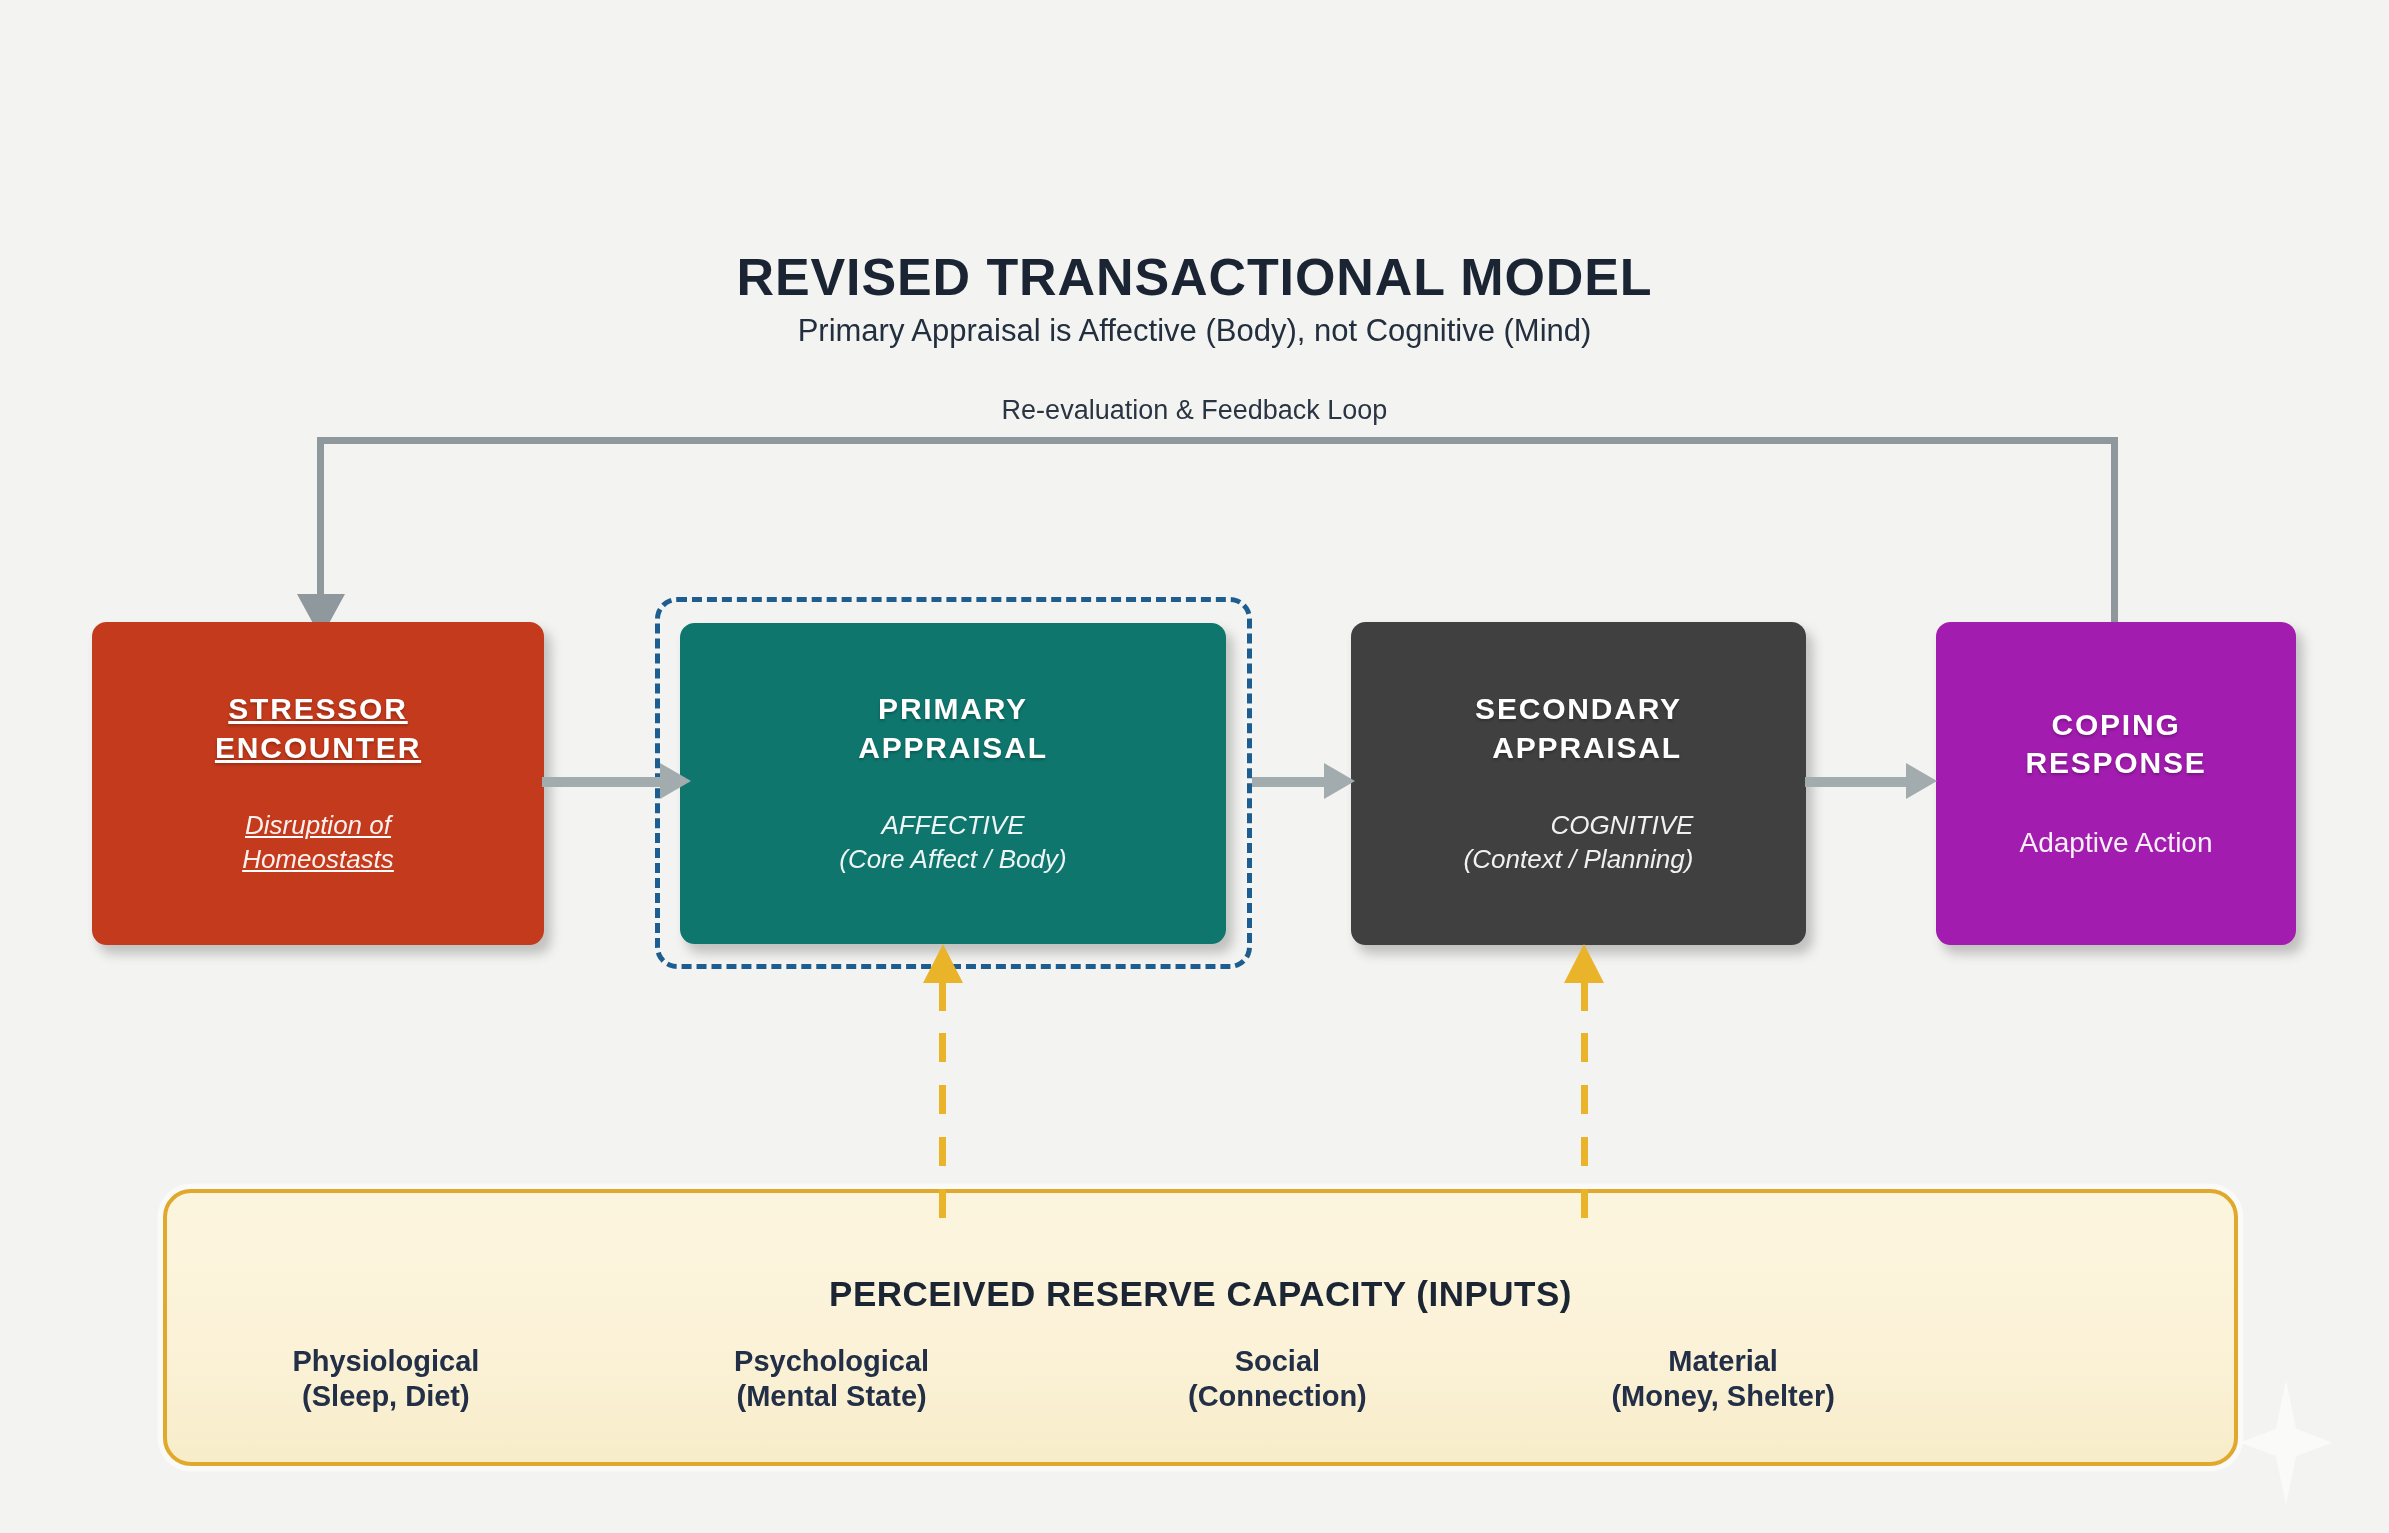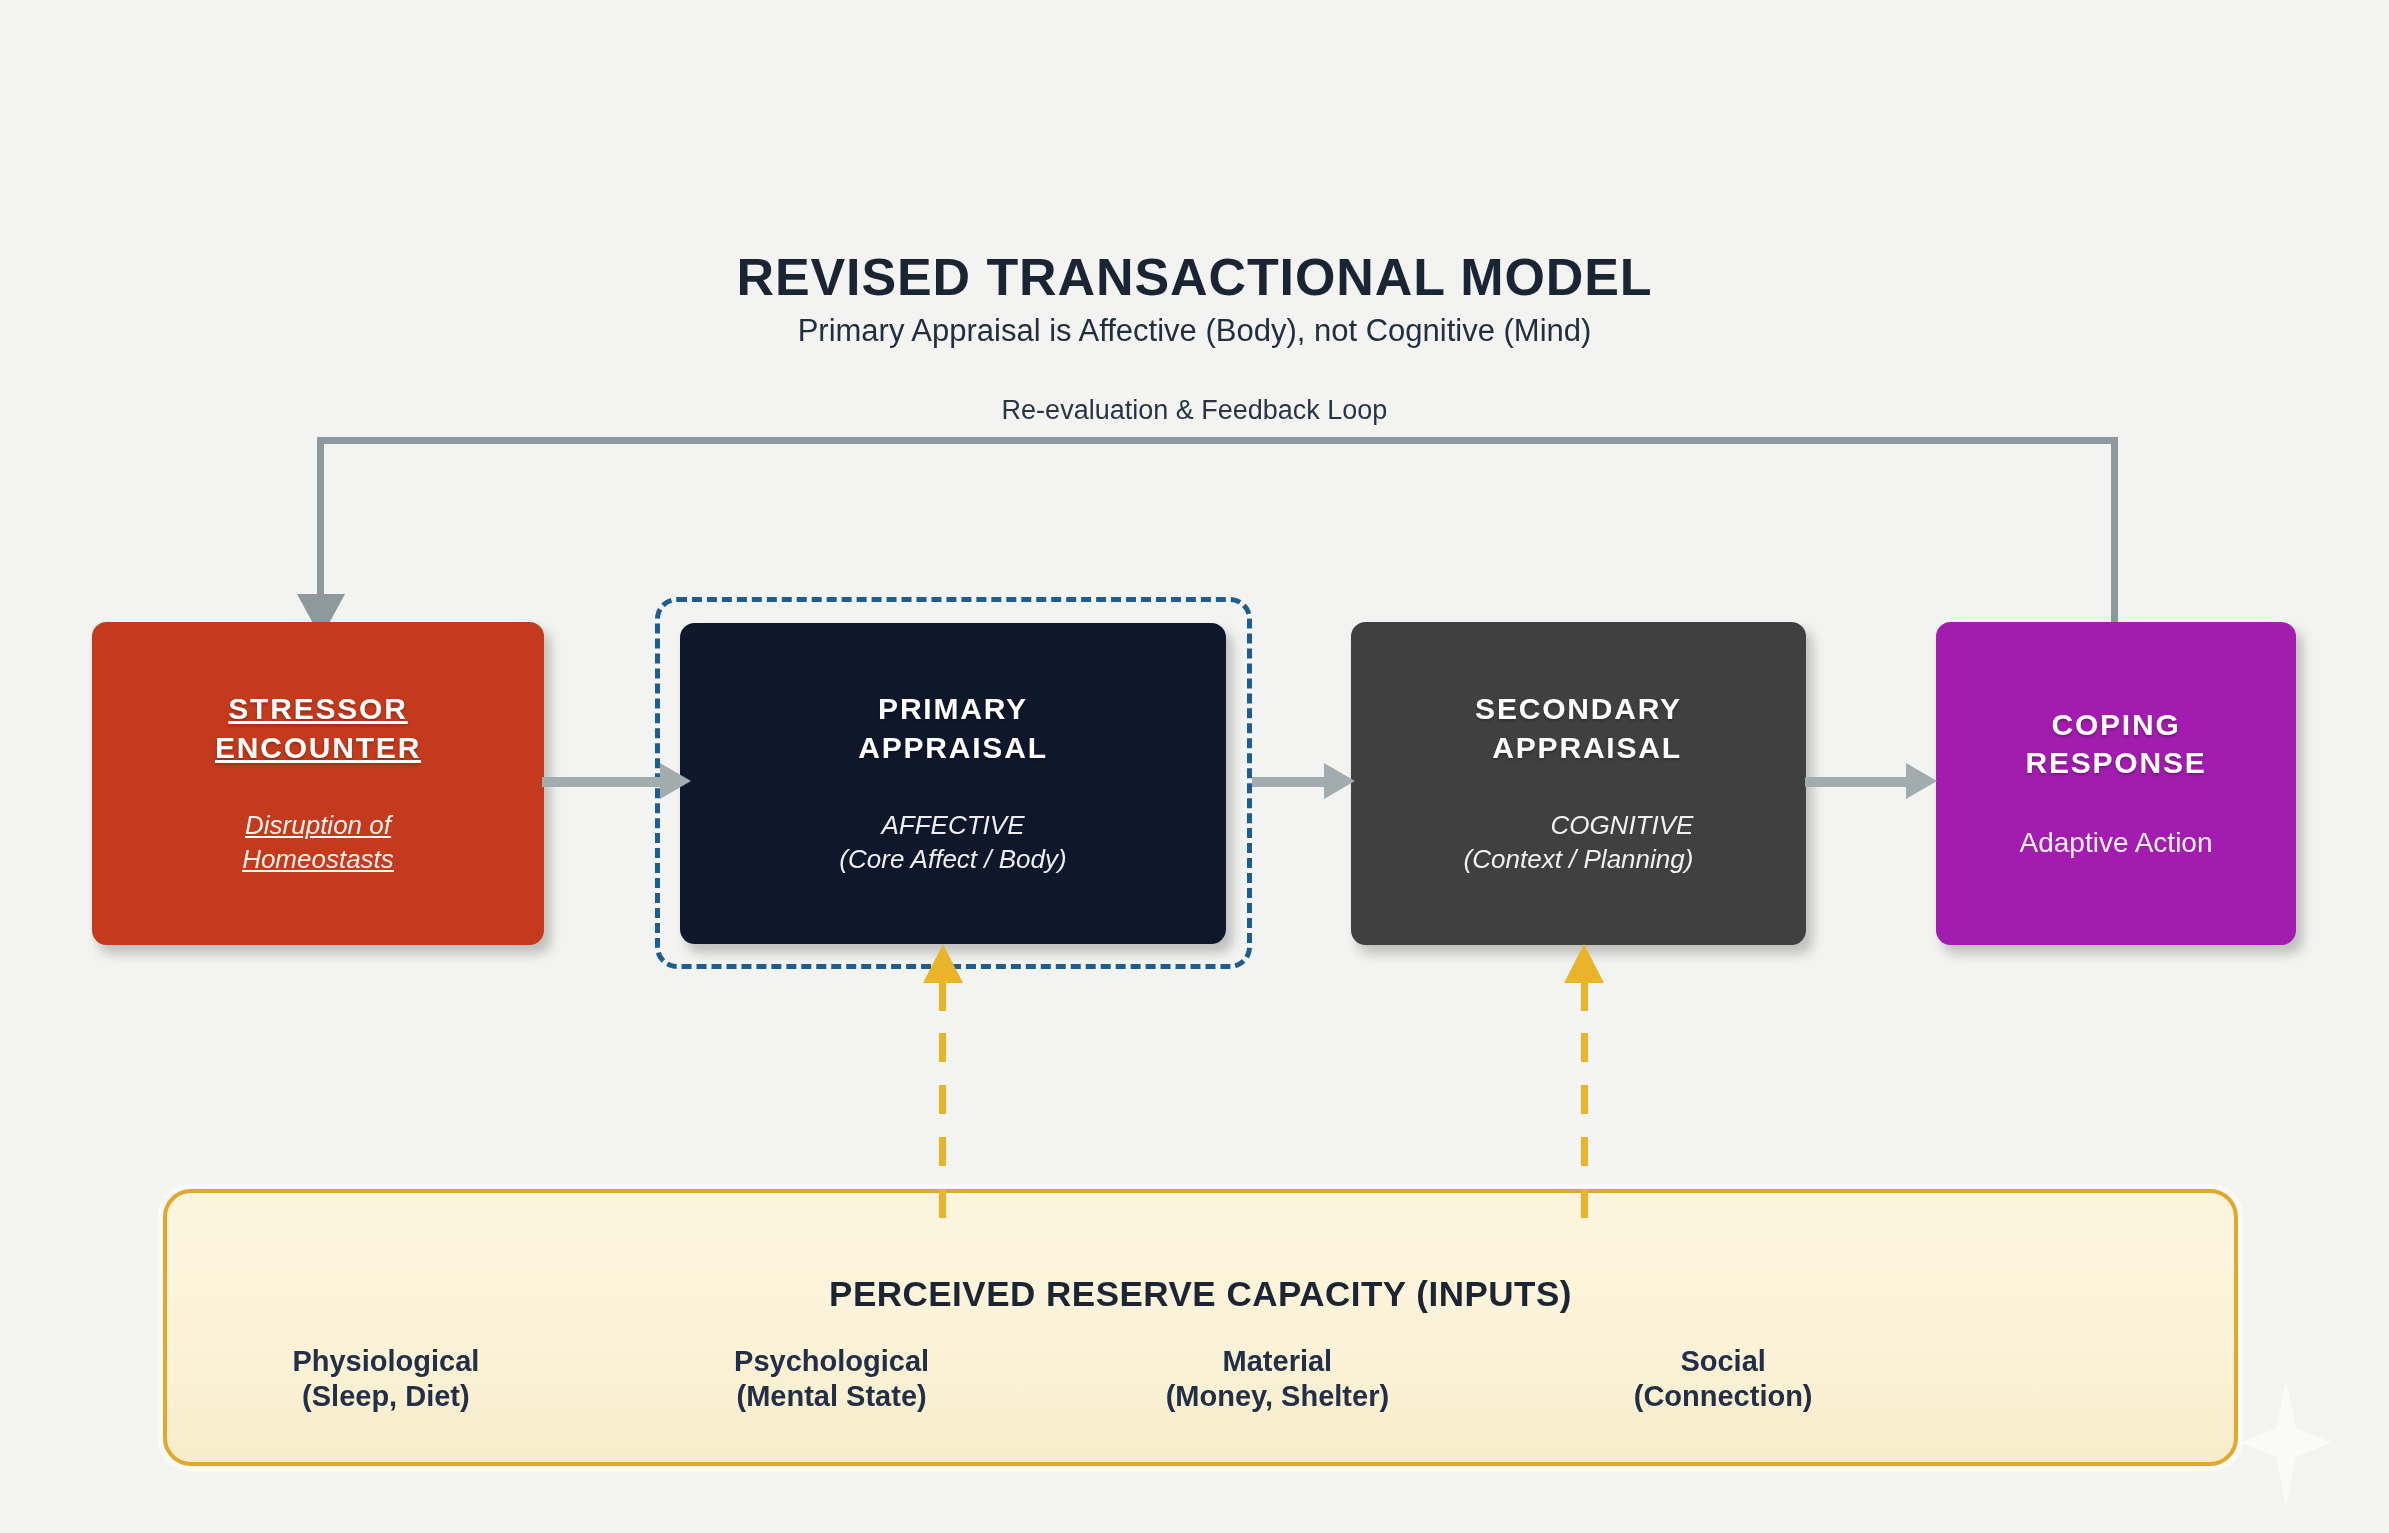--- a/index.html
+++ b/index.html
@@ -52,21 +52,21 @@
     font-size: 30px; font-weight: 700; letter-spacing: 1.8px;
     line-height: 1.28; text-shadow: 0 1.8px 2.8px rgba(0,0,0,0.25);
   }
   .flow-box .box-detail {
     margin-top: 42px; font-size: 26px; font-style: italic;
     line-height: 1.3; color: rgba(255,255,255,0.93);
   }
   .flow-box .box-detail.no-italic { font-style: normal; font-size: 28px; }
 
   .box-stressor  { left: 92px;  width: 452px; background: #c43a1c; text-decoration: underline; }
-  .box-primary   { left: 680px;  top: 623px; width: 546px; height: 321px; background: #0f172a; }
+  .box-primary   { left: 680px;  top: 623px; width: 546px; height: 321px; background: #0f766e; }
   .box-secondary { left: 1351px; width: 455px; background: #404040; text-align: right; }
   .box-coping    { left: 1936px; width: 360px; background: #a21caf; }
 
   .highlight-dashed {
     position: absolute; left: 655px; top: 597px; width: 597px; height: 372px;
     border: 5.5px dashed #1d5d8f; border-radius: 22px; background: transparent;
   }
 
   
   .flow-arrow-shaft { position: absolute; top: 777px; height: 10px; background: #a2abae; }
@@ -193,26 +193,26 @@
   <div class="reserve-items">
     <div class="reserve-item">
       <span>Physiological</span><br>
       <span>(Sleep, Diet)</span>
     </div>
     <div class="reserve-item">
       <span>Psychological</span><br>
       <span>(Mental State)</span>
     </div>
     <div class="reserve-item">
+      <span>Social</span><br>
+      <span>(Connection)</span>
+    </div>
+    <div class="reserve-item">
       <span>Material</span><br>
       <span>(Money, Shelter)</span>
-    </div>
-    <div class="reserve-item">
-      <span>Social</span><br>
-      <span>(Connection)</span>
     </div>
   </div>
 
   <div class="input-arrow-line input-line-left"></div>
   <div class="input-arrow-head input-head-left"></div>
   <div class="input-arrow-line input-line-right"></div>
   <div class="input-arrow-head input-head-right"></div>
 
   <div class="sparkle"></div>
 

